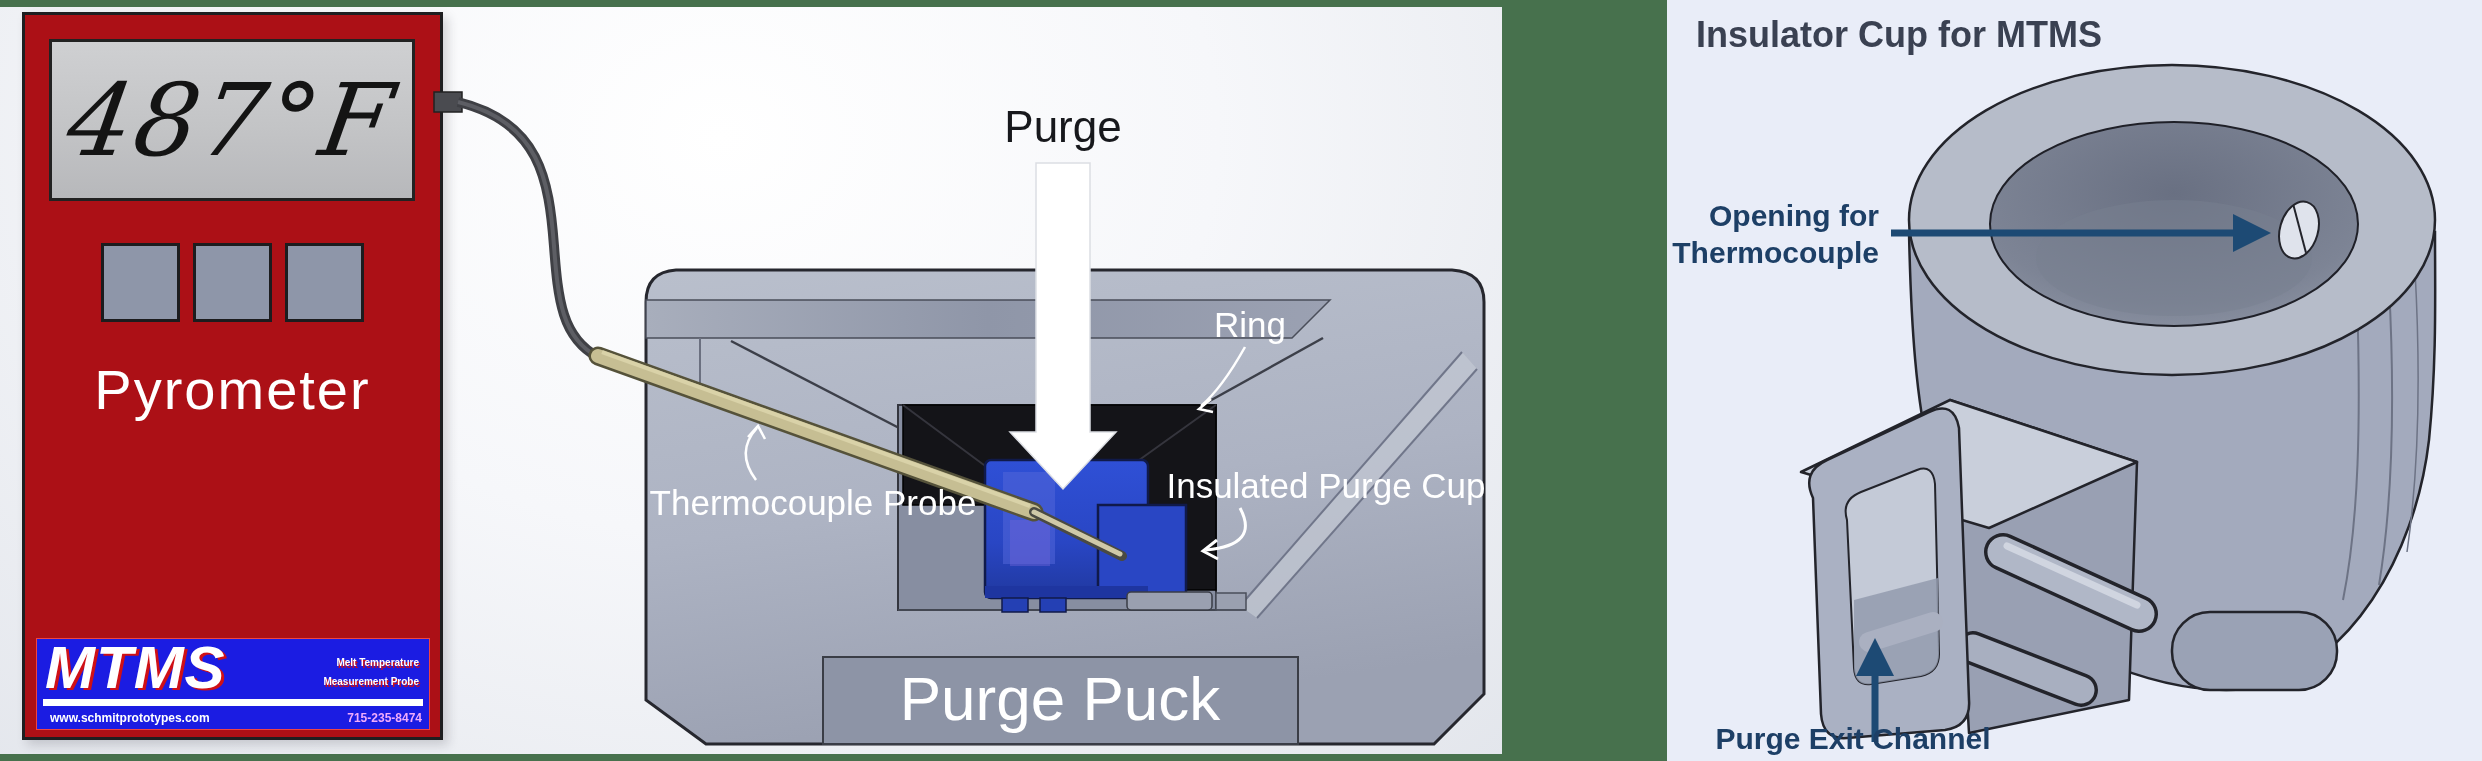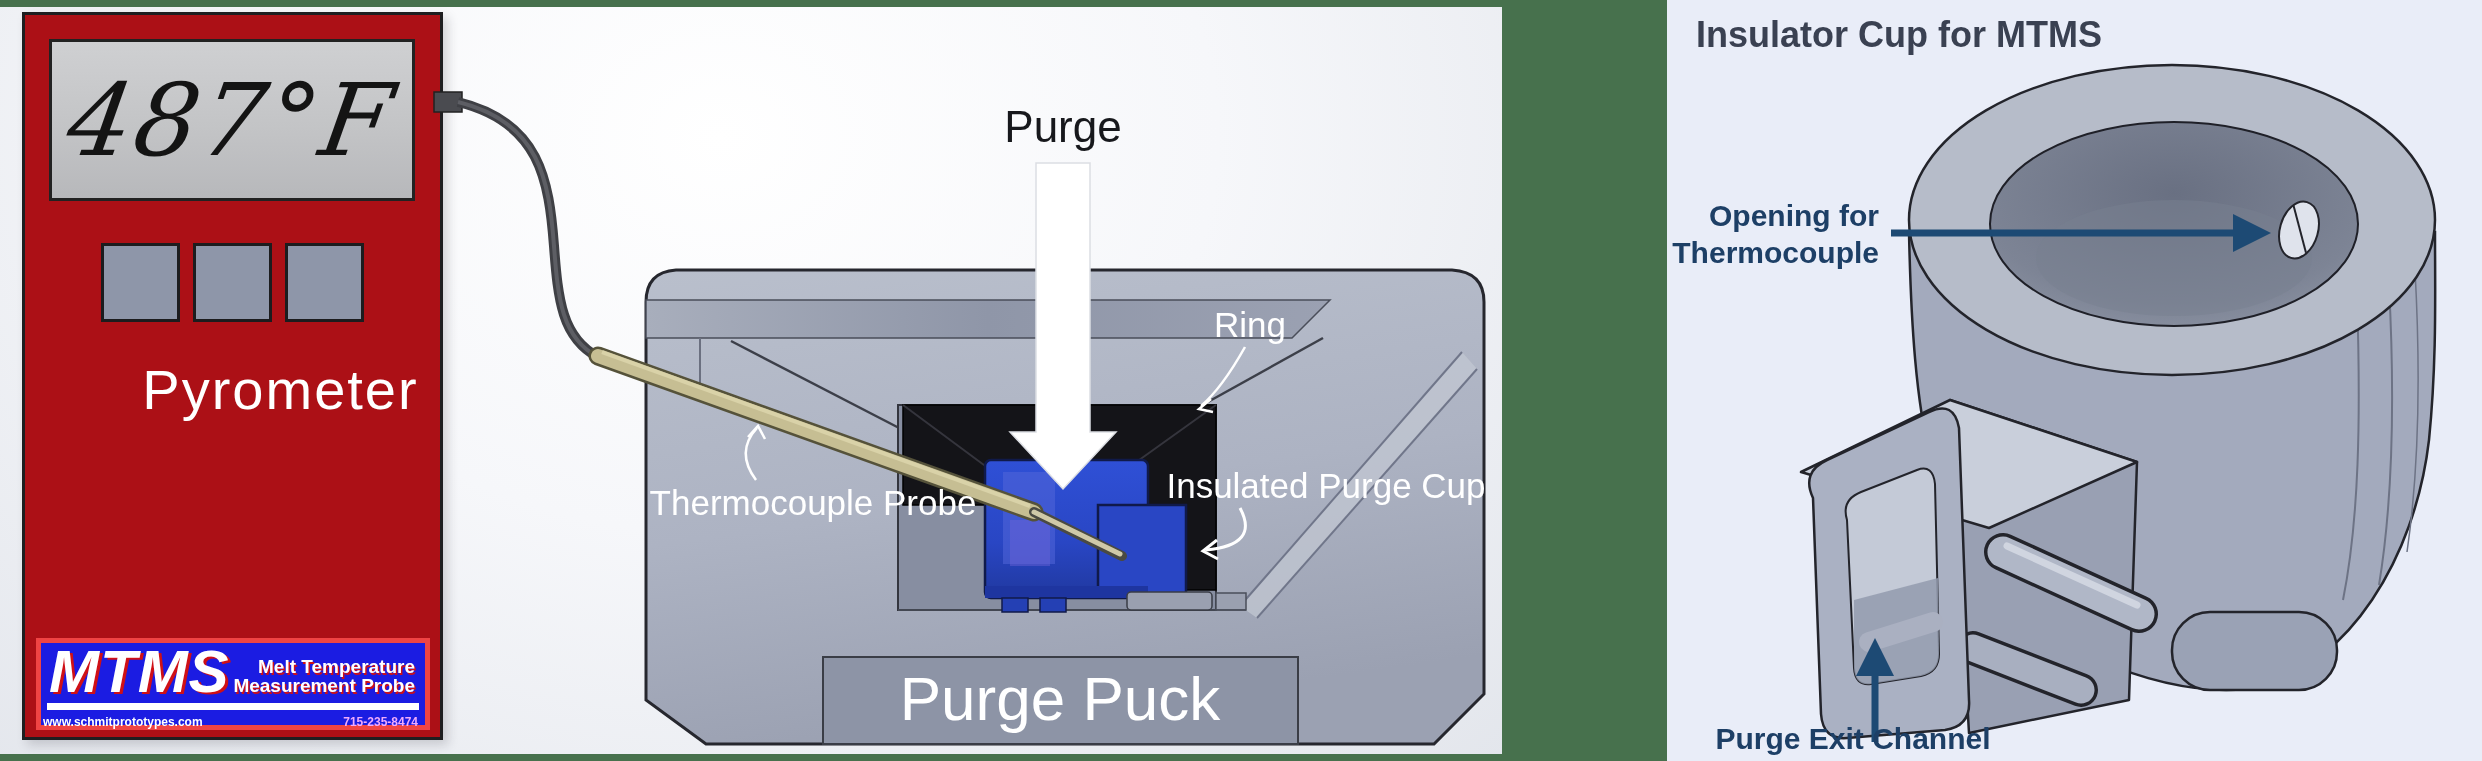--- a/index.html
+++ b/index.html
@@ -31,37 +31,37 @@
     border:3px solid #222;display:flex;align-items:center;justify-content:center;
   }
   .pyro-lcd span{
     font-family:"DejaVu Serif",serif;font-style:italic;font-size:100px;color:#141414;
     transform:skewX(-9deg);letter-spacing:3px;white-space:nowrap;
   }
   .pyro-buttons{position:absolute;left:0;top:228px;width:100%;display:flex;justify-content:center;gap:13px;}
   .pyro-btn{width:79px;height:79px;background:var(--button-gray);border:3px solid #1c1c1e;box-sizing:border-box;}
   .pyro-name{
     position:absolute;left:0;top:342px;width:100%;text-align:center;
-    color:#ffffff;font-size:56px;letter-spacing:2px;margin-left:48px;
+    color:#ffffff;font-size:56px;letter-spacing:2px;
   }
   .mtms{
     position:absolute;left:11px;top:623px;width:394px;height:92px;
-    background:var(--banner-blue);box-sizing:border-box;border:5px solid #ef4444;
+    background:var(--banner-blue);box-sizing:border-box;border:1px solid #ef4444;
   }
   .mtms-acro{
     position:absolute;left:8px;top:-6px;
     font-size:60px;font-weight:bold;font-style:italic;color:#ffffff;letter-spacing:1px;
     text-shadow:3px 2px 0 var(--logo-red-shadow);
   }
   .mtms-tag{
     position:absolute;right:10px;top:14px;text-align:right;color:#ffffff;font-weight:bold;
-    font-size:19px;line-height:19px;text-shadow:1.5px 1.5px 0 var(--logo-red-shadow);
+    font-size:10px;line-height:19px;text-shadow:1.5px 1.5px 0 var(--logo-red-shadow);
   }
   .mtms-bar{position:absolute;left:6px;right:6px;top:60px;height:7px;background:#ffffff;}
-  .mtms-web{position:absolute;left:2px;top:72px;color:#fff;font-weight:bold;font-size:12px;}
+  .mtms-web{position:absolute;left:13px;top:72px;color:#fff;font-weight:bold;font-size:12px;}
   .mtms-phone{position:absolute;right:7px;top:72px;color:#f0abfc;font-weight:bold;font-size:12px;}
 
   
   .svg-mid{position:absolute;left:0;top:0;}
   .svg-right{position:absolute;left:1667px;top:0;}
   svg text{font-family:"Liberation Sans",sans-serif;}
   .lbl-white{fill:#ffffff;}
   .lbl-dark{fill:#17181c;}
   .lbl-navy{fill:var(--label-navy);font-weight:bold;}
   .title-slate{fill:var(--title-slate);font-weight:bold;}

